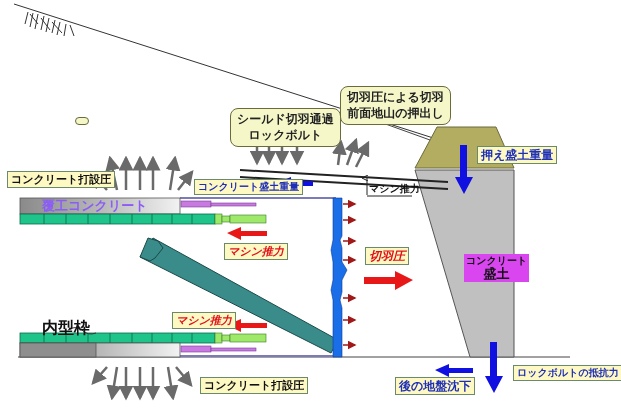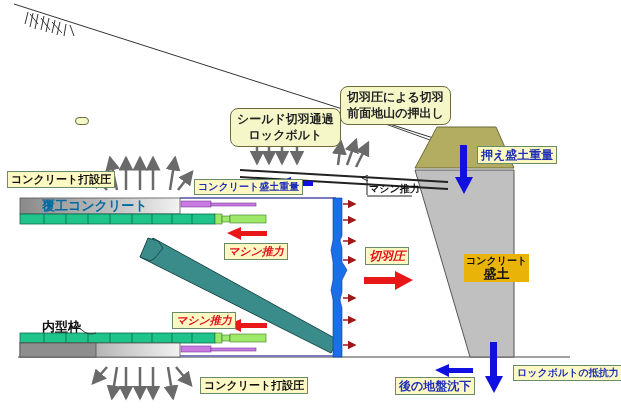--- a/index.html
+++ b/index.html
@@ -179,25 +179,25 @@
   <div>ロックボルト</div>
 </div>
 <div class="lbl bubble" style="left:340px;top:86px;">
   <div>切羽圧による切羽</div>
   <div>前面地山の押出し</div>
 </div>
 
 <div class="lbl boxg dark" style="left:7px;top:171px;">コンクリート打設圧</div>
 <div class="lbl boxg blue" style="left:194px;top:179px;font-size:10px;">コンクリート盛土重量</div>
 <div class="lbl dark" style="left:369px;top:184px;font-size:10px;font-weight:bold;">マシン推力</div>
-<div class="lbl dark" style="left:42px;top:199px;font-size:13px;font-weight:bold;color:#0369a1;">覆工コンクリート</div>
+<div class="lbl dark" style="left:42px;top:199px;font-size:13px;font-weight:bold;color:#8b5cf6;">覆工コンクリート</div>
 <div class="lbl boxg red" style="left:224px;top:243px;">マシン推力</div>
 <div class="lbl boxg red" style="left:365px;top:247px;font-size:12px;">切羽圧</div>
 <div class="lbl boxg blue" style="left:477px;top:146px;font-size:12px;">押え盛土重量</div>
-<div class="lbl dark" style="left:464px;top:254px;font-weight:bold;text-align:center;background:#eab308;padding:1px 2px;line-height:1.15;">
+<div class="lbl dark" style="left:464px;top:254px;font-weight:bold;text-align:center;background:#d946ef;padding:1px 2px;line-height:1.15;">
   <div style="font-size:10px;">コンクリート</div>
   <div style="font-size:13px;">盛土</div>
 </div>
-<div class="lbl dark" style="left:42px;top:320px;font-size:13px;font-weight:bold;">内型枠</div>
+<div class="lbl dark" style="left:42px;top:320px;font-size:16px;font-weight:bold;">内型枠</div>
 <div class="lbl boxg red" style="left:172px;top:312px;">マシン推力</div>
 <div class="lbl boxg dark" style="left:200px;top:377px;">コンクリート打設圧</div>
 <div class="lbl boxg blue" style="left:395px;top:377px;font-size:12px;">後の地盤沈下</div>
 <div class="lbl boxg blue" style="left:513px;top:365px;font-size:10px;">ロックボルトの抵抗力</div>
 
 </body></html>

